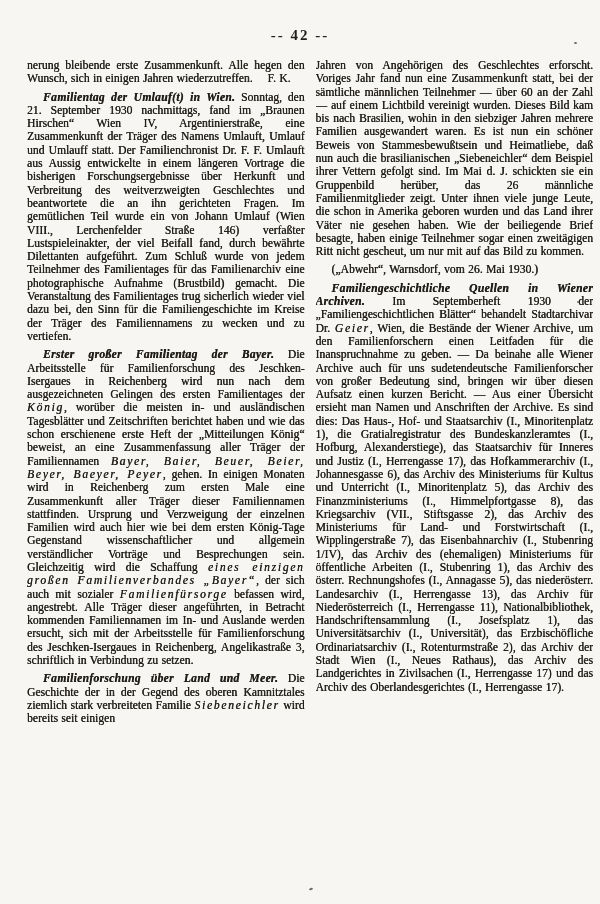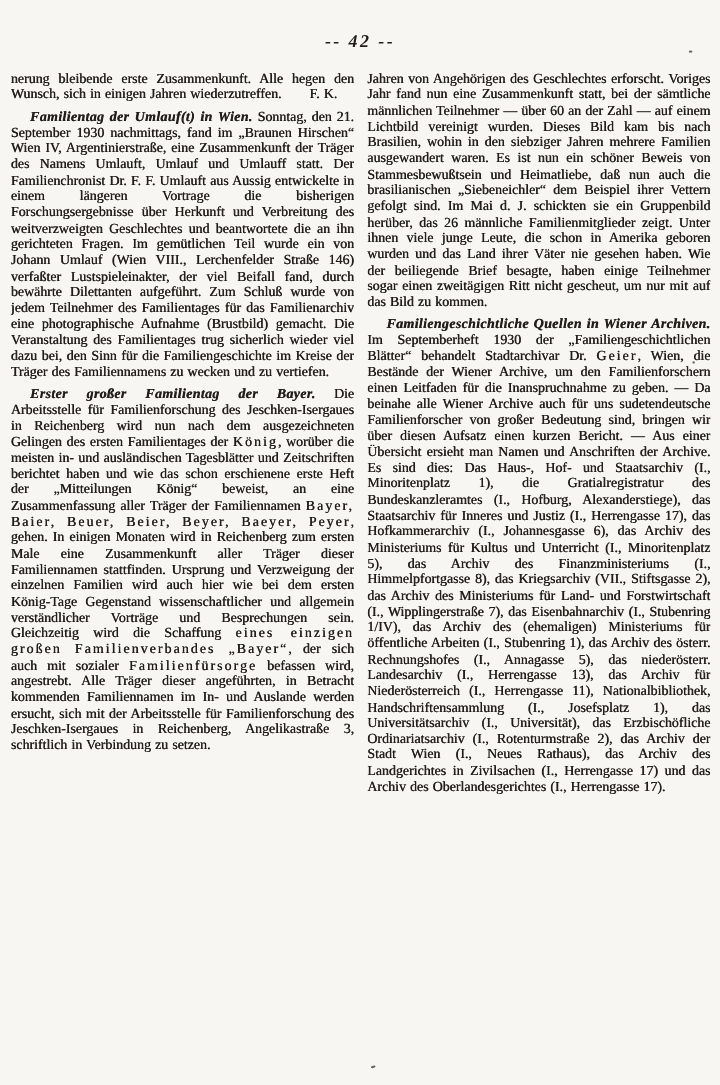--- a/index.html
+++ b/index.html
@@ -10,62 +10,63 @@
     background: #f7f6f2;
     color: #221f1a;
     font-family: "Liberation Serif", "DejaVu Serif", serif;
   }
   .page-number {
     text-align: center;
     font-weight: bold;
     font-size: 15px;
     padding-top: 27px;
     letter-spacing: 2px;
-    font-style: italic;
   }
   .columns {
     display: flex;
     gap: 11px;
-    padding: 15px 7px 0 9px;
+    padding: 15px 7px 0 27px;
   }
   .col {
     width: 286px;
     height: 812px;
     overflow: hidden;
     text-align: justify;
   }
   p.para {
     margin: 0;
     font-size: 11.6px;
     line-height: 13.3px;
     text-shadow: 0.3px 0 0 currentColor; 
     word-spacing: 0.5px;
   }
   p.indent { text-indent: 16px; }
   p.gap { margin-top: 5px; }
   .run-bold { font-weight: bold; letter-spacing: 0.3px; font-style: italic; }
-  .run-spaced { letter-spacing: 1.7px; }
+  .run-spaced { letter-spacing: 1.7px; font-style: italic; }
   .sig { float: right; font-weight: normal; padding-right: 14px; }
   .speck { position: absolute; background: #6e6a63; border-radius: 50%; }
   #speck-1 { left: 574px; top: 42px;  width: 3px; height: 2px; }
   #speck-2 { left: 577px; top: 301px; width: 2px; height: 2px; }
   #speck-3 { left: 309px; top: 888px; width: 4px; height: 2px; transform: rotate(-15deg); }
 </style>
 </head>
 <body style="background: rgb(247, 246, 242); color: rgb(34, 31, 26);">
 
 <div class="page-number">-- 42 --</div>
 
 <div class="columns">
   <div class="col">
       <p class="para"><span class="">nerung bleibende erste Zusammenkunft. Alle hegen den Wunsch, sich in einigen Jahren wiederzutreffen.</span><span class="sig">F. K.</span></p>
       <p class="para indent gap"><span class="run-bold ">Familientag der Umlauf(t) in Wien.</span><span class=""> Sonntag, den 21. September 1930 nachmittags, fand im „Braunen Hirschen“ Wien IV, Argentinierstraße, eine Zusammenkunft der Träger des Namens Umlauft, Umlauf und Umlauff statt. Der Familienchronist Dr. F. F. Umlauft aus Aussig entwickelte in einem längeren Vortrage die bisherigen Forschungsergebnisse über Herkunft und Verbreitung des weitverzweigten Geschlechtes und beantwortete die an ihn gerichteten Fragen. Im gemütlichen Teil wurde ein von Johann Umlauf (Wien VIII., Lerchenfelder Straße 146) verfaßter Lustspieleinakter, der viel Beifall fand, durch bewährte Dilettanten aufgeführt. Zum Schluß wurde von jedem Teilnehmer des Familientages für das Familienarchiv eine photographische Aufnahme (Brustbild) gemacht. Die Veranstaltung des Familientages trug sicherlich wieder viel dazu bei, den Sinn für die Familiengeschichte im Kreise der Träger des Familiennamens zu wecken und zu vertiefen.</span></p>
       <p class="para indent gap"><span class="run-bold ">Erster großer Familientag der Bayer.</span><span class=""> Die Arbeitsstelle für Familienforschung des Jeschken-Isergaues in Reichenberg wird nun nach dem ausgezeichneten Gelingen des ersten Familientages der </span><span class="run-spaced">König</span><span class="">, worüber die meisten in- und ausländischen Tagesblätter und Zeitschriften berichtet haben und wie das schon erschienene erste Heft der „Mitteilungen König“ beweist, an eine Zusammenfassung aller Träger der Familiennamen </span><span class="run-spaced">Bayer, Baier, Beuer, Beier, Beyer, Baeyer, Peyer</span><span class="">, gehen. In einigen Monaten wird in Reichenberg zum ersten Male eine Zusammenkunft aller Träger dieser Familiennamen stattfinden. Ursprung und Verzweigung der einzelnen Familien wird auch hier wie bei dem ersten König-Tage Gegenstand wissenschaftlicher und allgemein verständlicher Vorträge und Besprechungen sein. Gleichzeitig wird die Schaffung </span><span class="run-spaced">eines einzigen großen Familienverbandes „Bayer“</span><span class="">, der sich auch mit sozialer </span><span class="run-spaced">Familienfürsorge</span><span class=""> befassen wird, angestrebt. Alle Träger dieser angeführten, in Betracht kommenden Familiennamen im In- und Auslande werden ersucht, sich mit der Arbeitsstelle für Familienforschung des Jeschken-Isergaues in Reichenberg, Angelikastraße 3, schriftlich in Verbindung zu setzen.</span></p>
+      <p class="para indent gap"><span class="run-bold ">Familienforschung über Land und Meer.</span><span class=""> Die Geschichte der in der Gegend des oberen Kamnitztales ziemlich stark verbreiteten Familie </span><span class="run-spaced">Siebeneichler</span><span class=""> wird bereits seit einigen</span></p>
     </div>
   <div class="col">
       <p class="para"><span class="">Jahren von Angehörigen des Geschlechtes erforscht. Voriges Jahr fand nun eine Zusammenkunft statt, bei der sämtliche männlichen Teilnehmer — über 60 an der Zahl — auf einem Lichtbild vereinigt wurden. Dieses Bild kam bis nach Brasilien, wohin in den siebziger Jahren mehrere Familien ausgewandert waren. Es ist nun ein schöner Beweis von Stammesbewußtsein und Heimatliebe, daß nun auch die brasilianischen „Siebeneichler“ dem Beispiel ihrer Vettern gefolgt sind. Im Mai d. J. schickten sie ein Gruppenbild herüber, das 26 männliche Familienmitglieder zeigt. Unter ihnen viele junge Leute, die schon in Amerika geboren wurden und das Land ihrer Väter nie gesehen haben. Wie der beiliegende Brief besagte, haben einige Teilnehmer sogar einen zweitägigen Ritt nicht gescheut, um nur mit auf das Bild zu kommen.</span></p>
+      <p class="para indent gap"><span class="">(„Abwehr“, Warnsdorf, vom 26. Mai 1930.)</span></p>
       <p class="para indent gap"><span class="run-bold ">Familiengeschichtliche Quellen in Wiener Archiven.</span><span class=""> Im Septemberheft 1930 der „Familiengeschichtlichen Blätter“ behandelt Stadtarchivar Dr. </span><span class="run-spaced">Geier</span><span class="">, Wien, die Bestände der Wiener Archive, um den Familienforschern einen Leitfaden für die Inanspruchnahme zu geben. — Da beinahe alle Wiener Archive auch für uns sudetendeutsche Familienforscher von großer Bedeutung sind, bringen wir über diesen Aufsatz einen kurzen Bericht. — Aus einer Übersicht ersieht man Namen und Anschriften der Archive. Es sind dies: Das Haus-, Hof- und Staatsarchiv (I., Minoritenplatz 1), die Gratialregistratur des Bundeskanzleramtes (I., Hofburg, Alexanderstiege), das Staatsarchiv für Inneres und Justiz (I., Herrengasse 17), das Hofkammerarchiv (I., Johannesgasse 6), das Archiv des Ministeriums für Kultus und Unterricht (I., Minoritenplatz 5), das Archiv des Finanzministeriums (I., Himmelpfortgasse 8), das Kriegsarchiv (VII., Stiftsgasse 2), das Archiv des Ministeriums für Land- und Forstwirtschaft (I., Wipplingerstraße 7), das Eisenbahnarchiv (I., Stubenring 1/IV), das Archiv des (ehemaligen) Ministeriums für öffentliche Arbeiten (I., Stubenring 1), das Archiv des österr. Rechnungshofes (I., Annagasse 5), das niederösterr. Landesarchiv (I., Herrengasse 13), das Archiv für Niederösterreich (I., Herrengasse 11), Nationalbibliothek, Handschriftensammlung (I., Josefsplatz 1), das Universitätsarchiv (I., Universität), das Erzbischöfliche Ordinariatsarchiv (I., Rotenturmstraße 2), das Archiv der Stadt Wien (I., Neues Rathaus), das Archiv des Landgerichtes in Zivilsachen (I., Herrengasse 17) und das Archiv des Oberlandesgerichtes (I., Herrengasse 17).</span></p>
     </div>
 </div>
 
 <div class="speck" id="speck-1"></div>
 <div class="speck" id="speck-2"></div>
 <div class="speck" id="speck-3"></div>
 
 </body></html>

